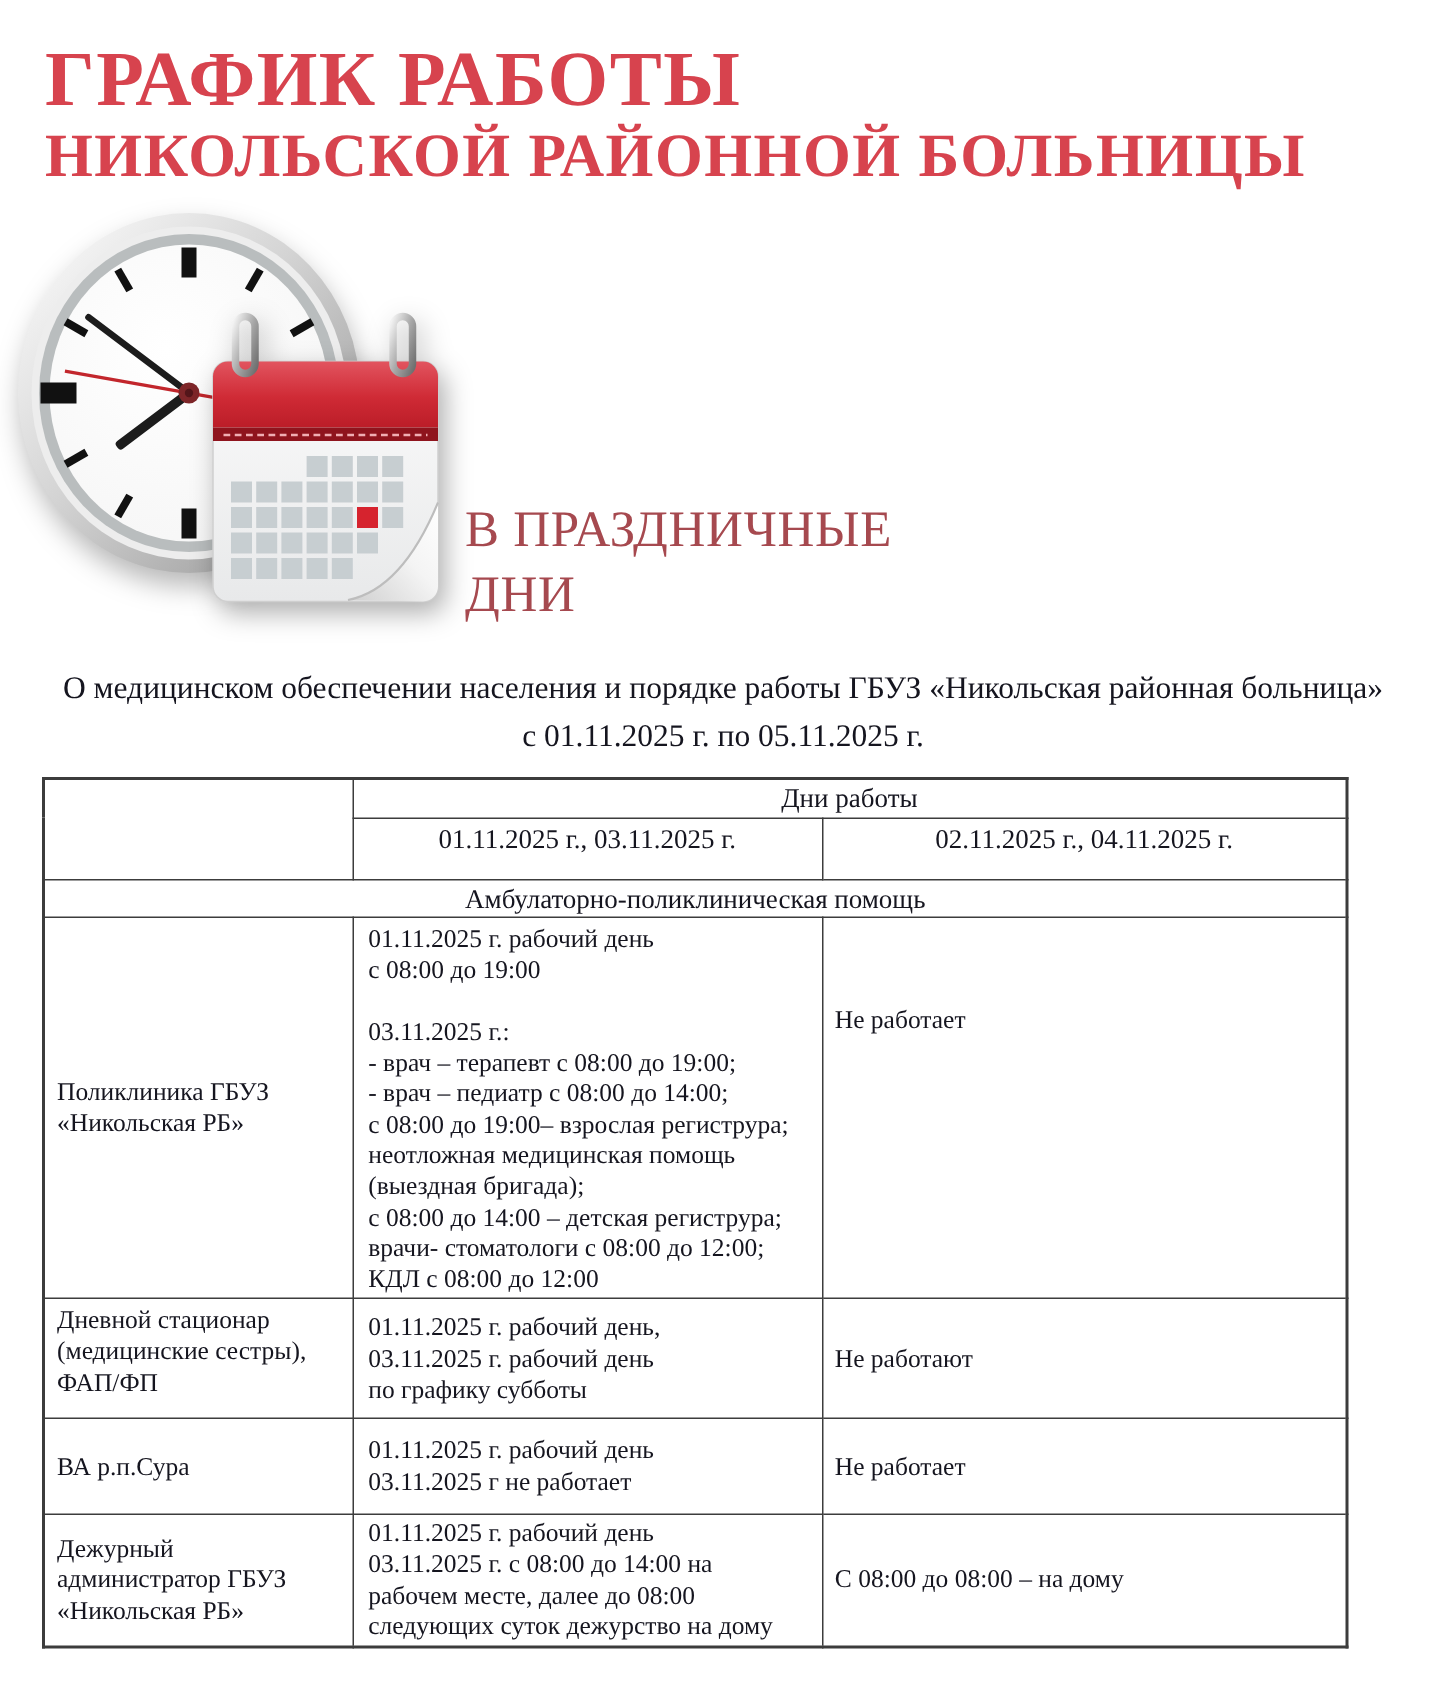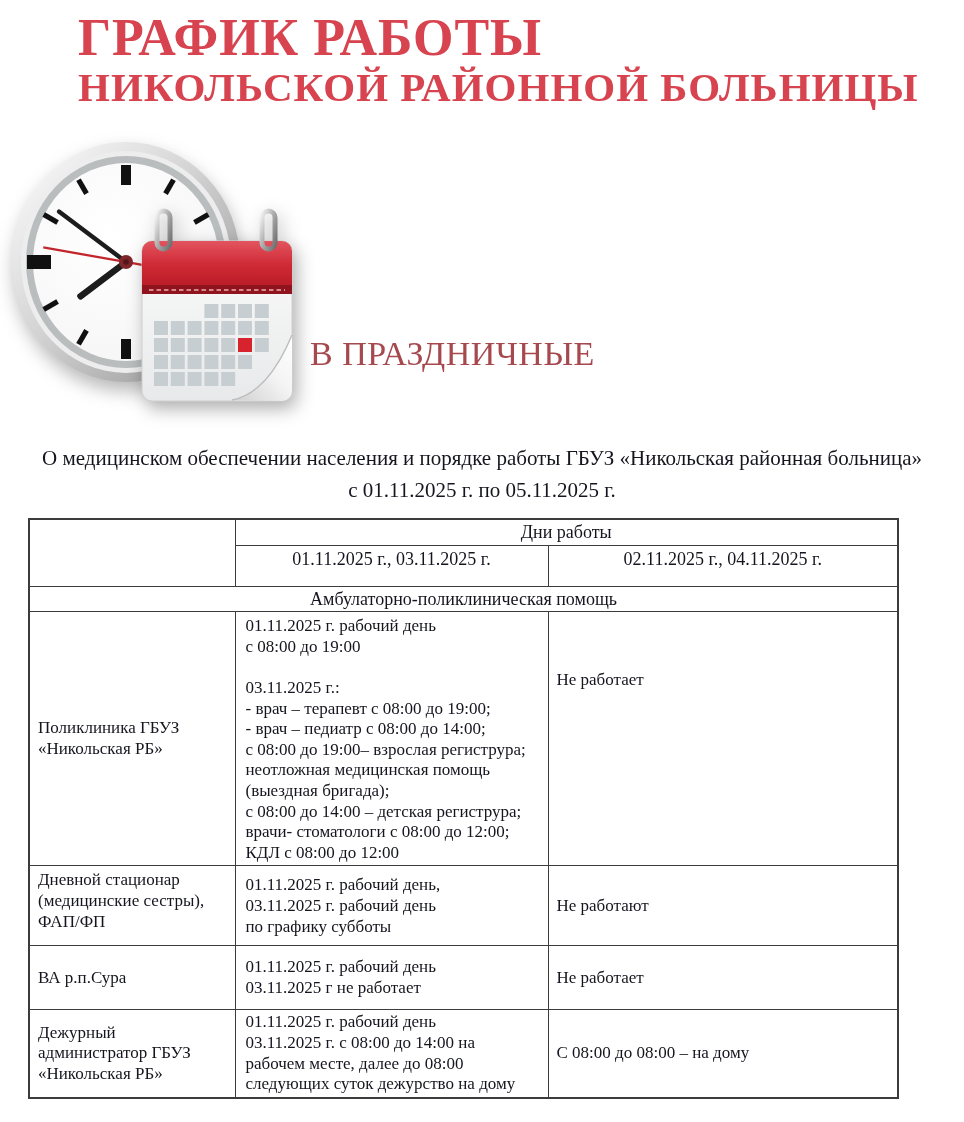--- a/index.html
+++ b/index.html
@@ -2,21 +2,21 @@
 <html><head>
 <meta charset="utf-8">
 <style>
   * { margin:0; padding:0; box-sizing:border-box; }
   html,body { background:#ffffff; }
   body { width:964px; height:1122px; font-family:"Liberation Serif", serif; color:#1b1b1b; position:relative; overflow:hidden; }
 
   .page { position:absolute; inset:0; background:#ffffff; }
 
   
-  .doc-title { position:absolute; left:30px; top:10px; color:#d7434e; font-weight:bold;margin-left:48px; }
+  .doc-title { position:absolute; left:30px; top:26px; color:#d7434e; font-weight:bold; }
   .doc-title .t1 { font-size:52px; line-height:1.08; letter-spacing:1px; }
   .doc-title .t2 { font-size:41px; line-height:1.05; letter-spacing:1px; }
 
   
   .illus { position:absolute; left:0; top:130px; width:620px; height:300px; }
   svg.clock  { position:absolute; left:6px;  top:4px;  z-index:1;
                filter: drop-shadow(2px 9px 9px rgba(0,0,0,.28)); }
   svg.cal    { position:absolute; left:140px; top:77px; z-index:2;
                filter: drop-shadow(4px 7px 9px rgba(0,0,0,.32)); }
 
@@ -161,20 +161,21 @@
         <rect x="81.2" y="165" width="14" height="14"></rect>
       </g>
       <rect x="98" y="131" width="14" height="14" fill="#d6232e"></rect>
       <path d="M92,193 Q128,186 152,128 L152,184 a10,10 0 0 1 -10,10 z" fill="url(#curlG)"></path>
       <path d="M92,193 Q128,186 152,128" fill="none" stroke="#bdbdbd" stroke-width="1.4"></path>
     </svg>
   </div>
 
   <div class="badge">
     <div>В ПРАЗДНИЧНЫЕ</div>
+    <div>ДНИ</div>
   </div>
 
   <div class="intro">
     <div>О медицинском обеспечении населения и порядке работы ГБУЗ «Никольская районная больница»</div>
     <div>с 01.11.2025 г. по 05.11.2025 г.</div>
   </div>
 
   <table class="schedule">
     <colgroup>
         <col style="width:206px">

